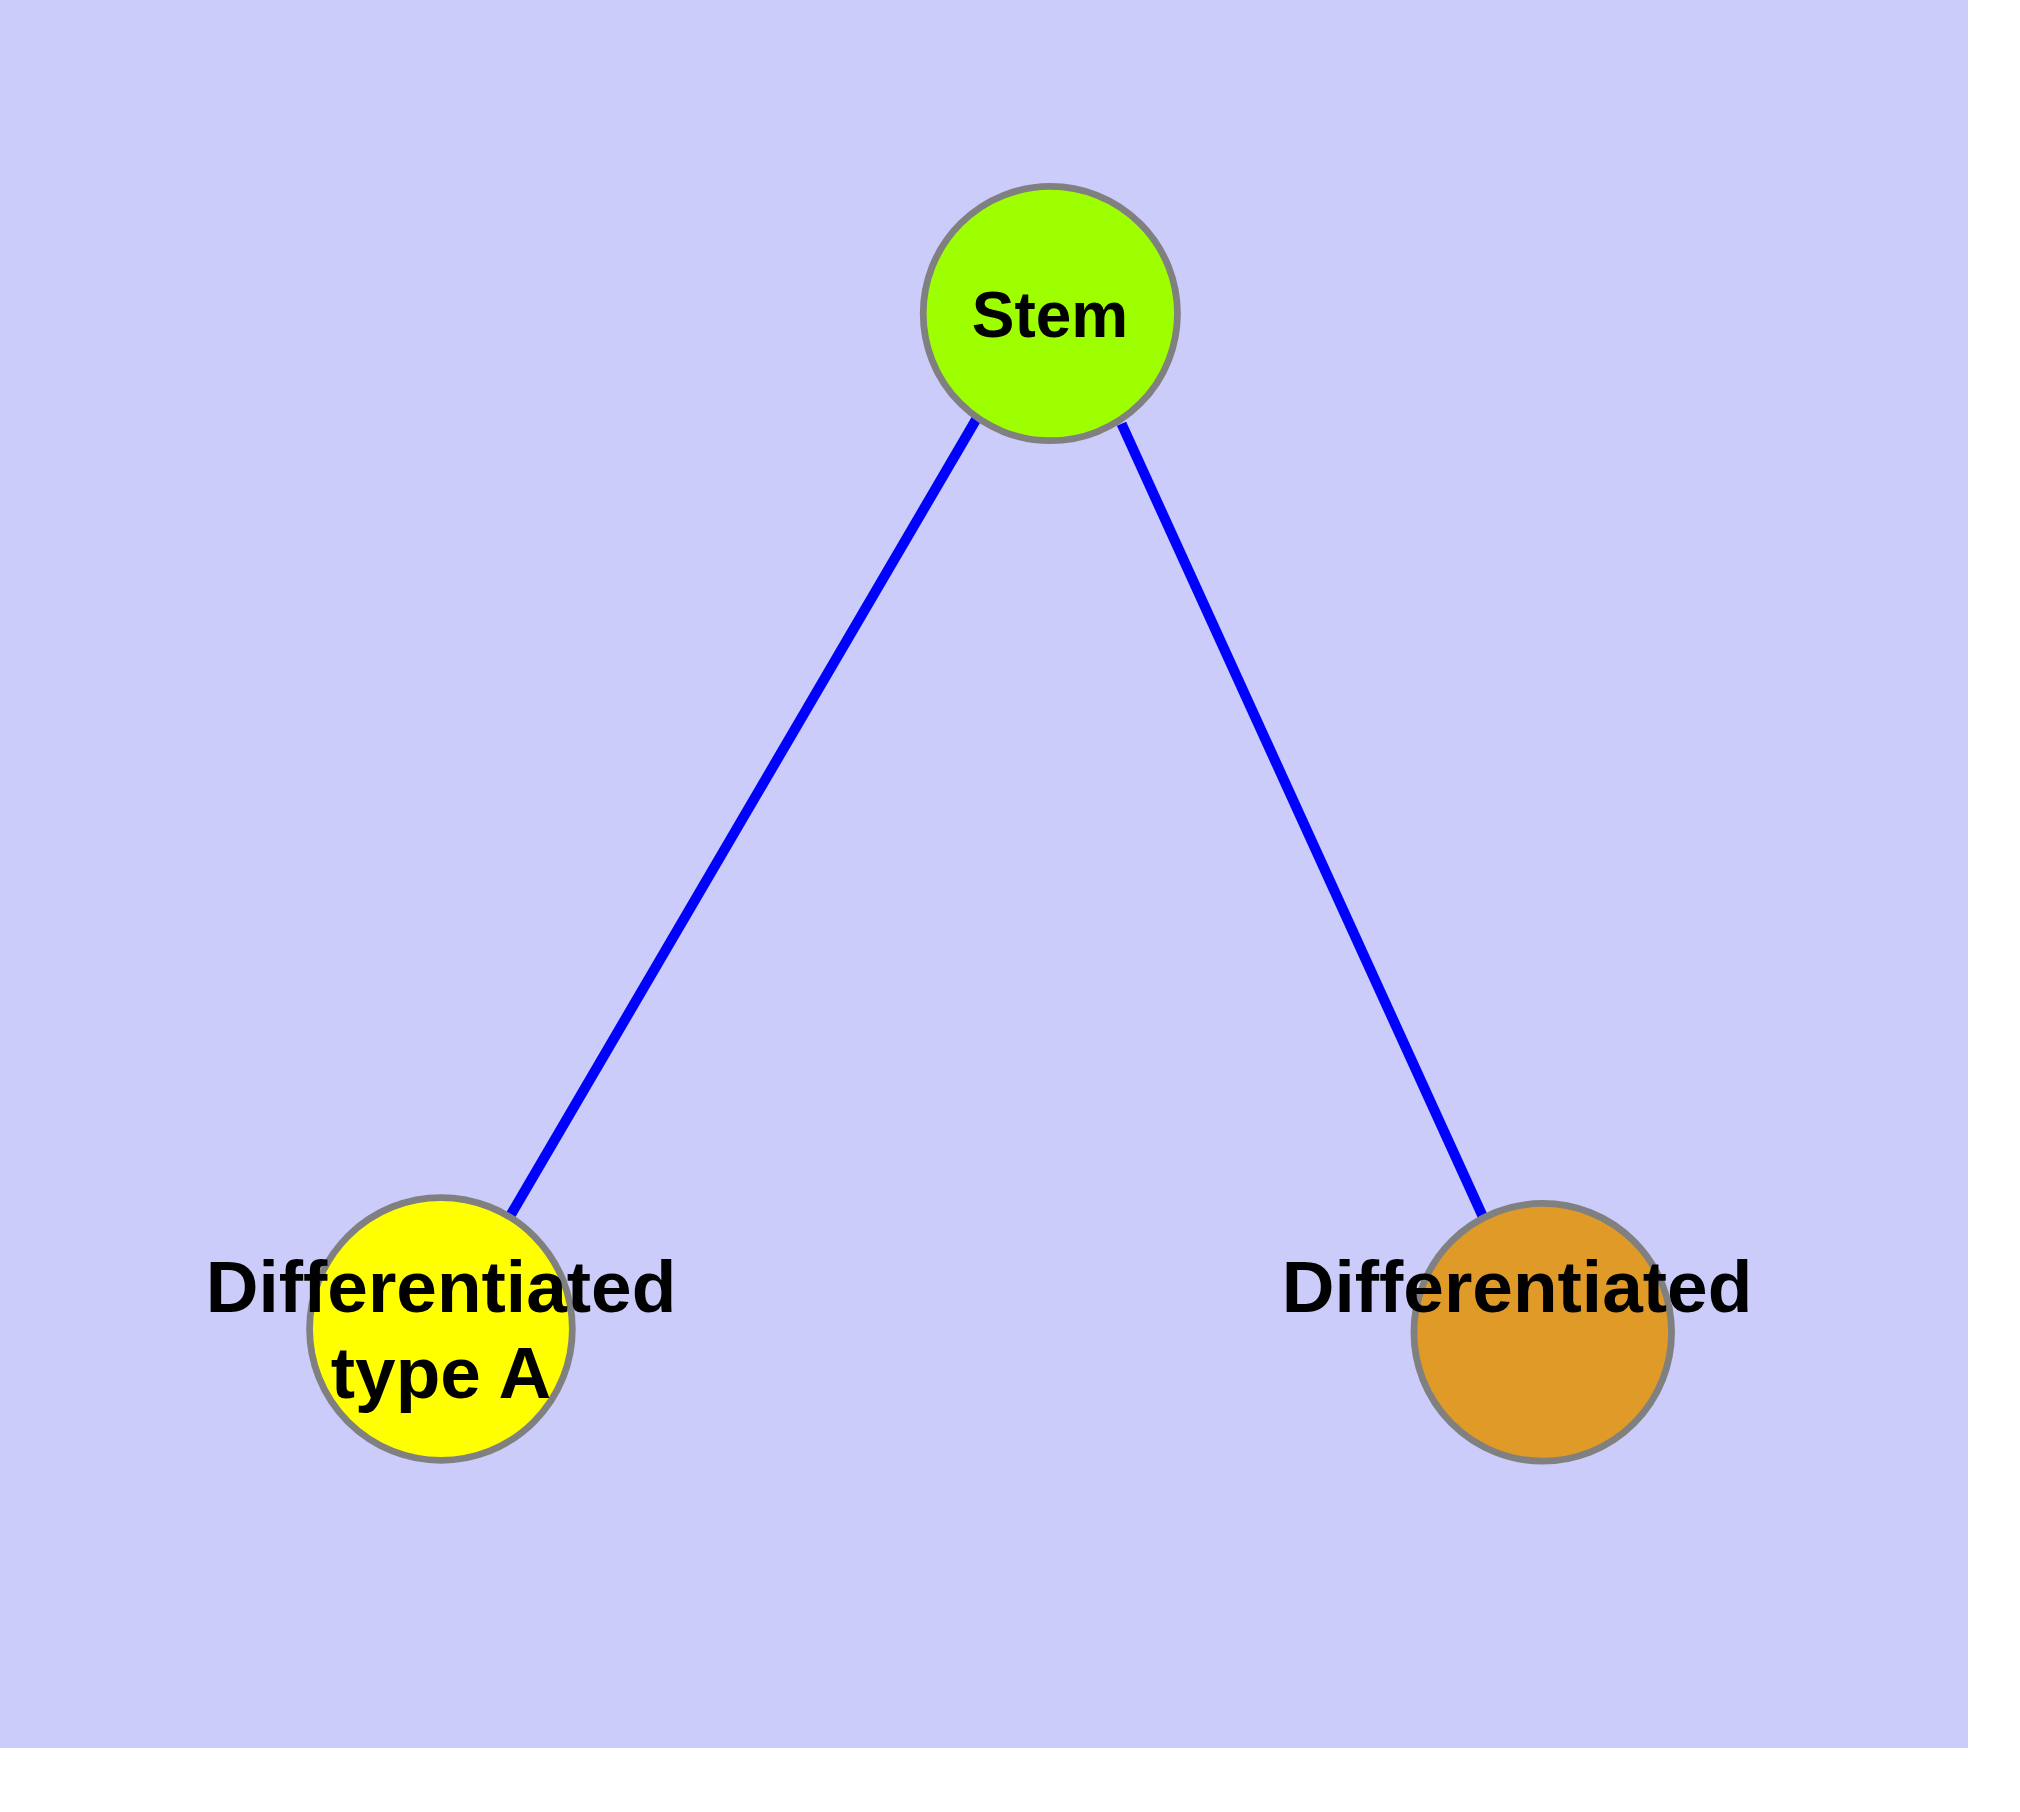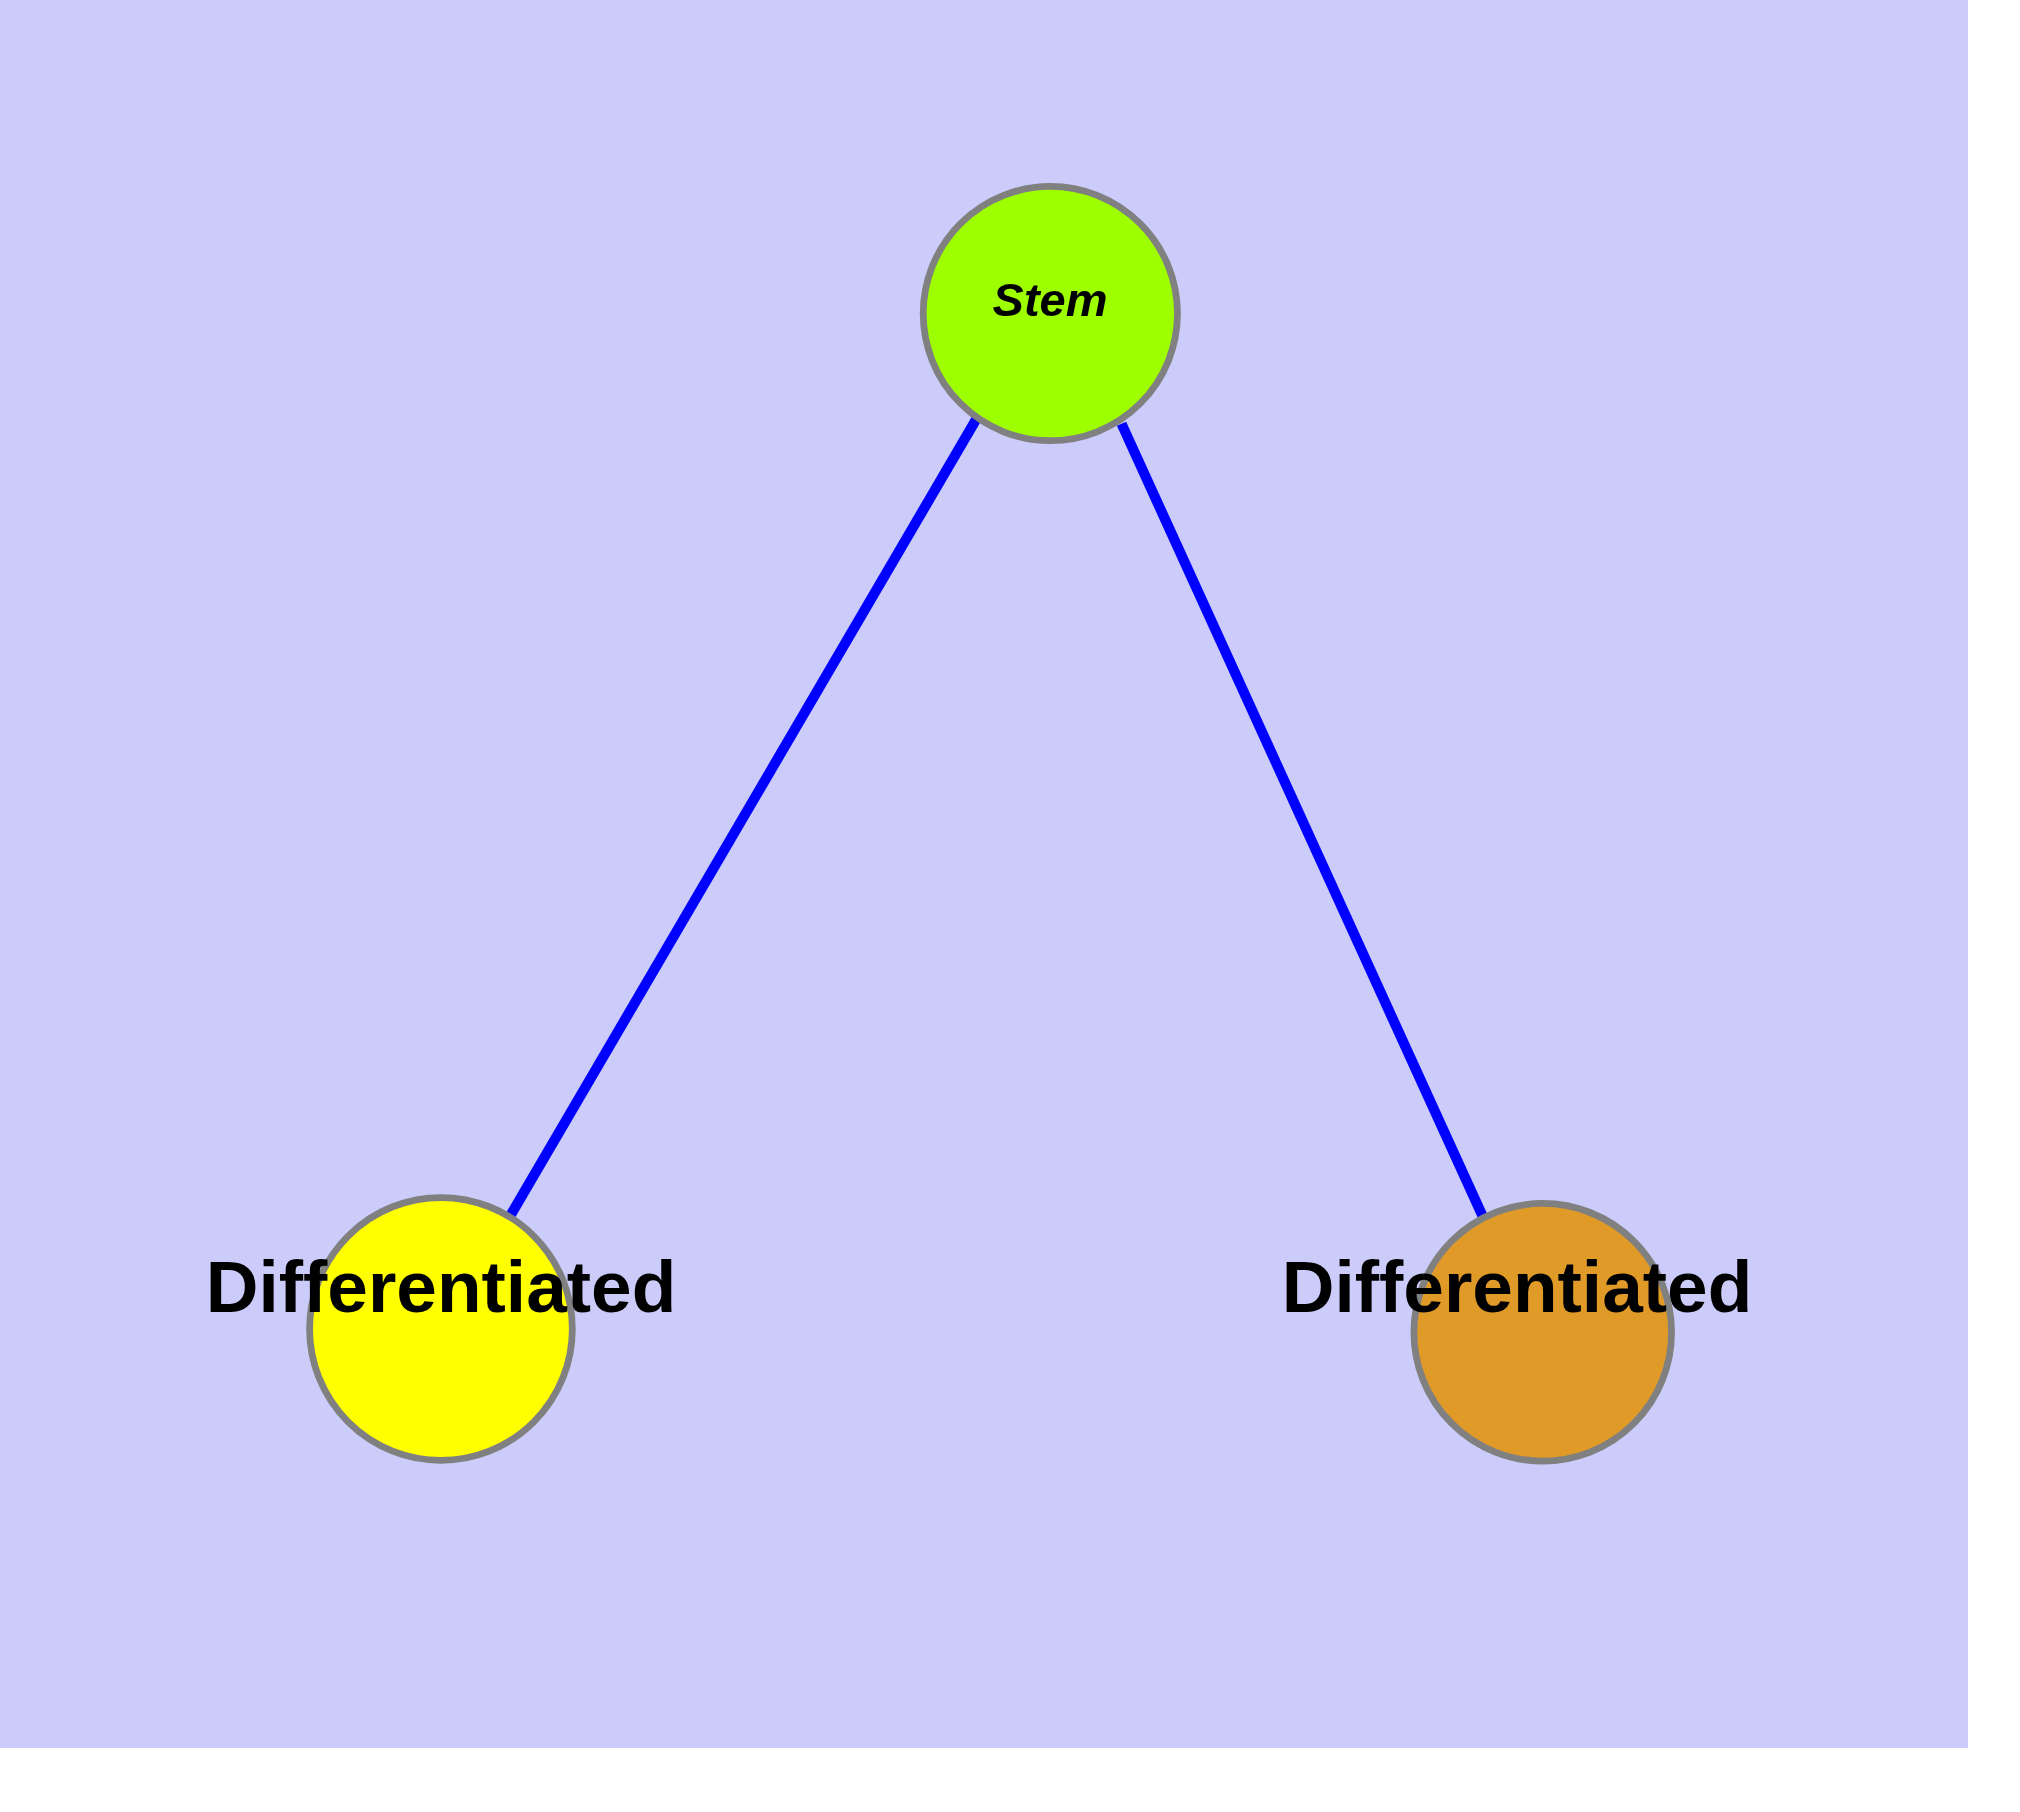--- a/index.html
+++ b/index.html
@@ -40,25 +40,24 @@
     text-align: center;
     font-weight: bold;
     color: #000000;
     font-family: "Liberation Sans", sans-serif;
     white-space: nowrap;
     line-height: 1.18;
     pointer-events: none;
     -webkit-font-smoothing: antialiased;
   }
   #label-stem {
-    font-size: 47px;
+    font-size: 64px;
     left: 711px;
-    top: 272px;
+    top: 278px;
     width: 678px;
-    font-style: italic;
   }
   #label-typea {
     font-size: 73px;
     left: 102px;
     top: 1244px;
     width: 678px;
   }
   #label-typeb {
     font-size: 73px;
     left: 1178px;
@@ -86,20 +85,21 @@
       <circle cx="1820" cy="1572" r="152" fill="#e09a28" stroke="#808080" stroke-width="8"></circle>
     </g>
   </svg>
 
   <div class="node-label" id="label-stem" style="color: rgb(0, 0, 0);">
     <div>Stem</div>
   </div>
 
   <div class="node-label" id="label-typea" style="color: rgb(0, 0, 0);">
     <div>Differentiated</div>
+    <div>type A</div>
   </div>
 
   <div class="node-label" id="label-typeb" style="color: rgb(0, 0, 0);">
     <div>Differentiated</div>
   </div>
 
 </div>
 
 
 </body></html>

